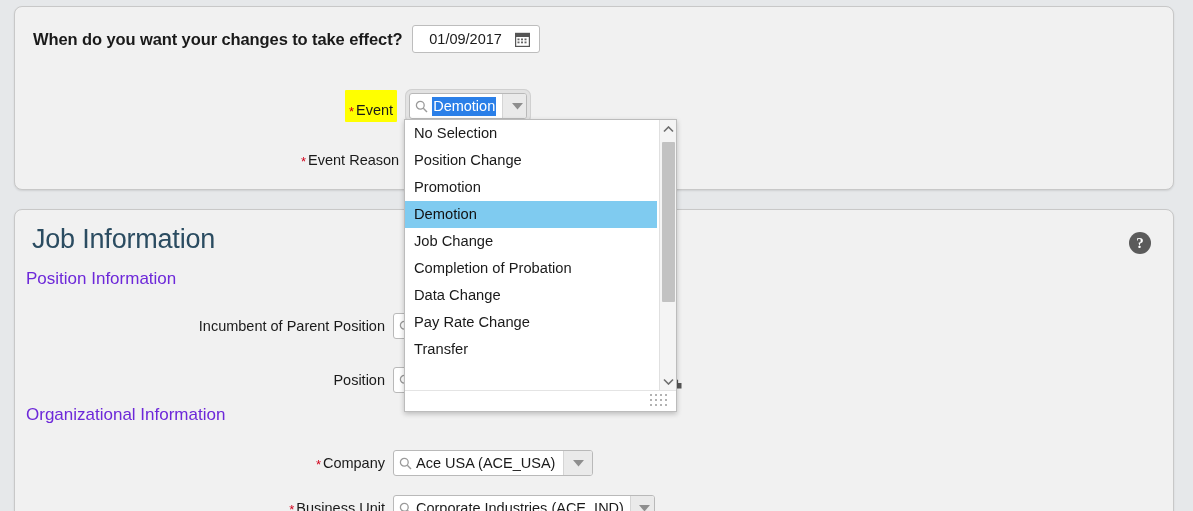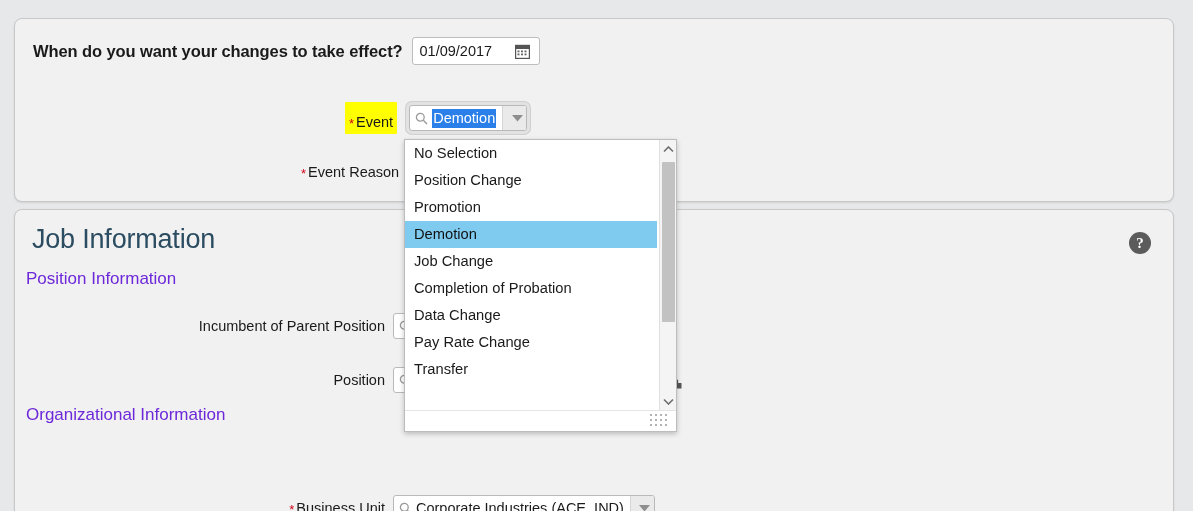--- a/index.html
+++ b/index.html
@@ -18,23 +18,24 @@
   
   .panel {
     position: absolute;
     background: #f1f1f1;
     border: 1px solid #c8c8c8;
     border-radius: 8px;
     box-shadow: 0 1px 2px rgba(0,0,0,0.10);
   }
   #effective-date-panel {
     left: 14px;
-    top: 18px;
+    top: 6px;
     width: 1158px;
     height: 182px;
+    text-align: center;
   }
   #job-information-panel {
     left: 14px;
     top: 209px;
     width: 1158px;
     height: 330px;
   }
 
   
   .effective-row {
@@ -247,21 +248,20 @@
   #event-dropdown {
     position: absolute;
     left: 404px;
     top: 119px;
     width: 273px;
     background: #ffffff;
     border: 1px solid #bcbcbc;
     box-shadow: 0 2px 5px rgba(0,0,0,0.22);
     z-index: 50;
     box-sizing: border-box;
-    margin-top: 20px;
   }
   #event-dropdown-list {
     position: relative;
     height: 270px;
     overflow: hidden;
   }
   .dd-item {
     height: 27px;
     line-height: 27px;
     padding-left: 9px;
@@ -447,20 +447,41 @@
         <line x1="4.5" y1="9" x2="4.5" y2="12" stroke="#555" stroke-width="1.2"></line>
         <line x1="17.5" y1="9" x2="17.5" y2="12" stroke="#555" stroke-width="1.2"></line>
         <rect x="0.5" y="12" width="8" height="5.5" fill="#555"></rect>
         <rect x="13.5" y="12" width="8" height="5.5" fill="#555"></rect>
       </svg>
     </div>
   </div>
 
   <div class="sub-title" id="organizational-information-title">Organizational Information</div>
 
+  <div class="field-row" id="row-company">
+    <div class="flabel">
+      <span class="req-star">*</span><span>Company</span>
+    </div>
+    <div class="fcontrol">
+      <div class="combo">
+        <div class="srch">
+          <svg width="13" height="13" viewBox="0 0 13 13">
+            <circle cx="5.3" cy="5.3" r="3.9" fill="none" stroke="#9a9a9a" stroke-width="1.3"></circle>
+            <line x1="8.3" y1="8.3" x2="12" y2="12" stroke="#9a9a9a" stroke-width="1.4"></line>
+          </svg>
+        </div>
+        <div class="cval">Ace USA (ACE_USA)</div>
+        <div class="arrow">
+          <svg width="11" height="7" viewBox="0 0 11 7">
+              <polygon points="0,0 11,0 5.5,6.5" fill="#8e8e8e"></polygon>
+            </svg>
+        </div>
+      </div>
+    </div>
+  </div>
 
   <div class="field-row" id="row-business-unit">
     <div class="flabel">
       <span class="req-star">*</span><span>Business Unit</span>
     </div>
     <div class="fcontrol">
       <div class="combo">
         <div class="srch">
           <svg width="13" height="13" viewBox="0 0 13 13">
             <circle cx="5.3" cy="5.3" r="3.9" fill="none" stroke="#9a9a9a" stroke-width="1.3"></circle>

